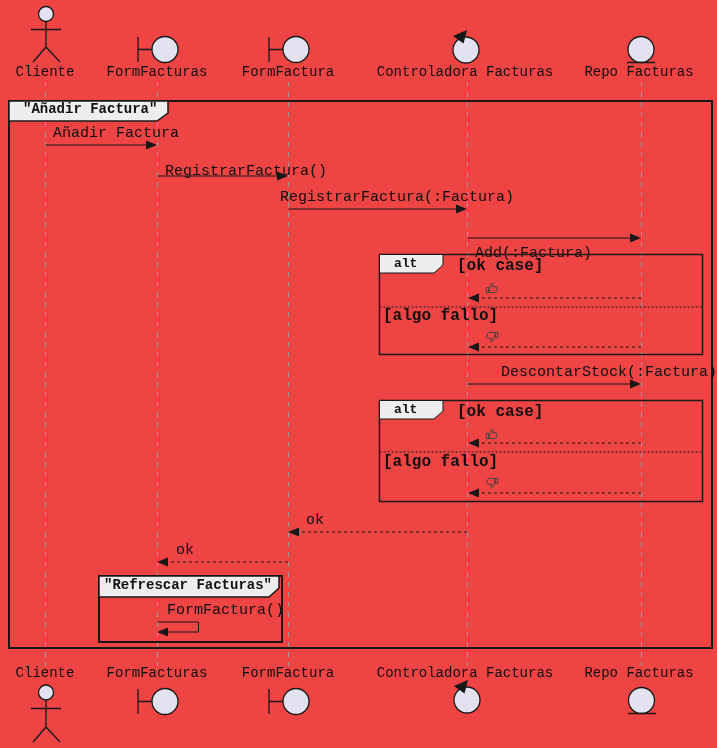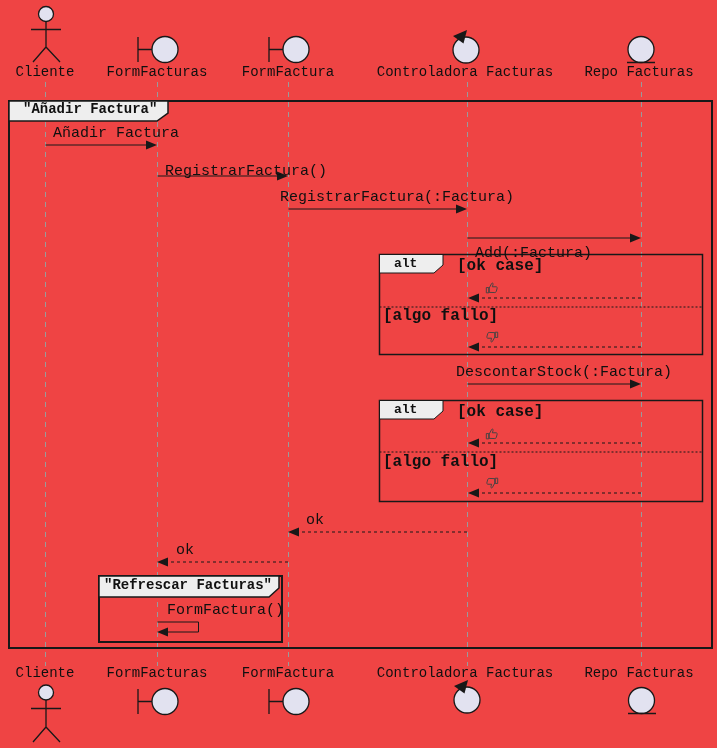--- a/index.html
+++ b/index.html
@@ -155,21 +155,21 @@
   <div class="lbl plabel" style="left:465px;top:65px;">Controladora Facturas</div>
   <div class="lbl plabel" style="left:639px;top:65px;">Repo Facturas</div>
 
   <div class="lbl ftitle" style="left:23px;top:102px;">"Añadir Factura"</div>
   <div class="lbl ftitle fcenter" style="left:188px;top:578px;">"Refrescar Facturas"</div>
 
   <div class="lbl" style="left:53px;top:127px;">Añadir Factura</div>
   <div class="lbl" style="left:165px;top:165px;">RegistrarFactura()</div>
   <div class="lbl" style="left:280px;top:191px;">RegistrarFactura(:Factura)</div>
   <div class="lbl" style="left:475px;top:220px;margin-top:27px;">Add(:Factura)</div>
-  <div class="lbl" style="left:456px;top:366px;">DescontarStock(:Factura)</div>
+  <div class="lbl" style="left:501px;top:366px;">DescontarStock(:Factura)</div>
   <div class="lbl" style="left:306px;top:514px;">ok</div>
   <div class="lbl" style="left:176px;top:544px;">ok</div>
   <div class="lbl" style="left:167px;top:604px;">FormFactura()</div>
 
   <div class="lbl op" style="left:394px;top:257px;">alt</div>
   <div class="lbl guard" style="left:457px;top:259px;">[ok case]</div>
   <div class="lbl guard" style="left:383px;top:309px;">[algo fallo]</div>
   <div class="lbl op" style="left:394px;top:403px;">alt</div>
   <div class="lbl guard" style="left:457px;top:405px;">[ok case]</div>
   <div class="lbl guard" style="left:383px;top:455px;">[algo fallo]</div>

